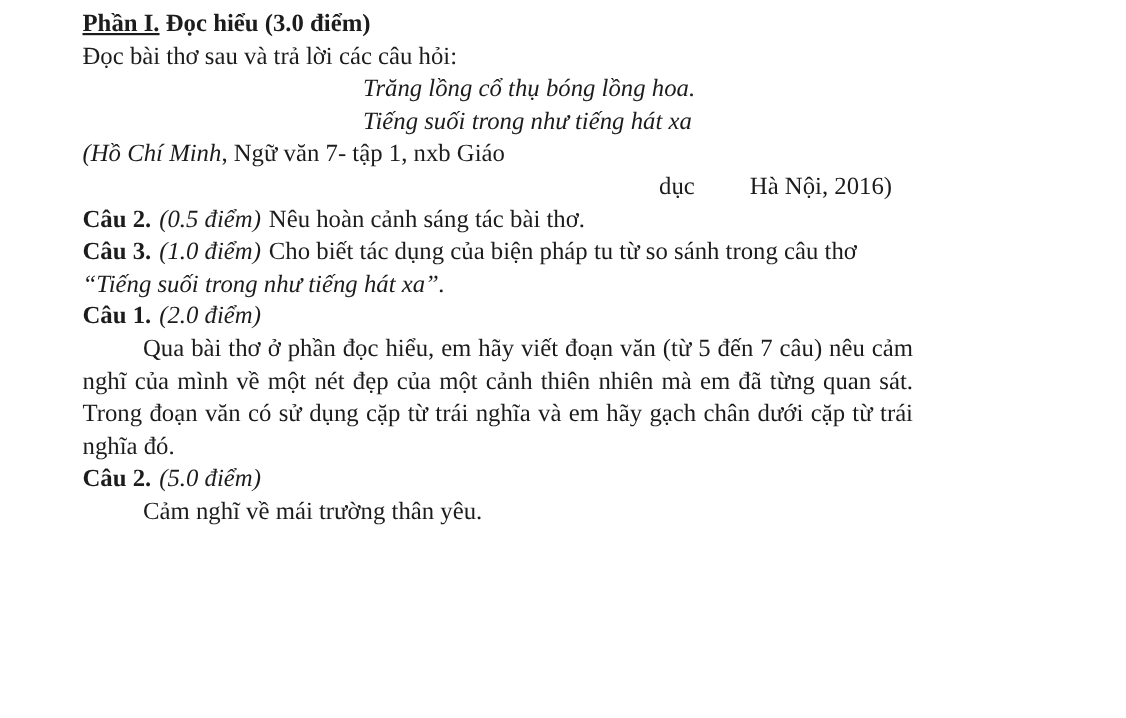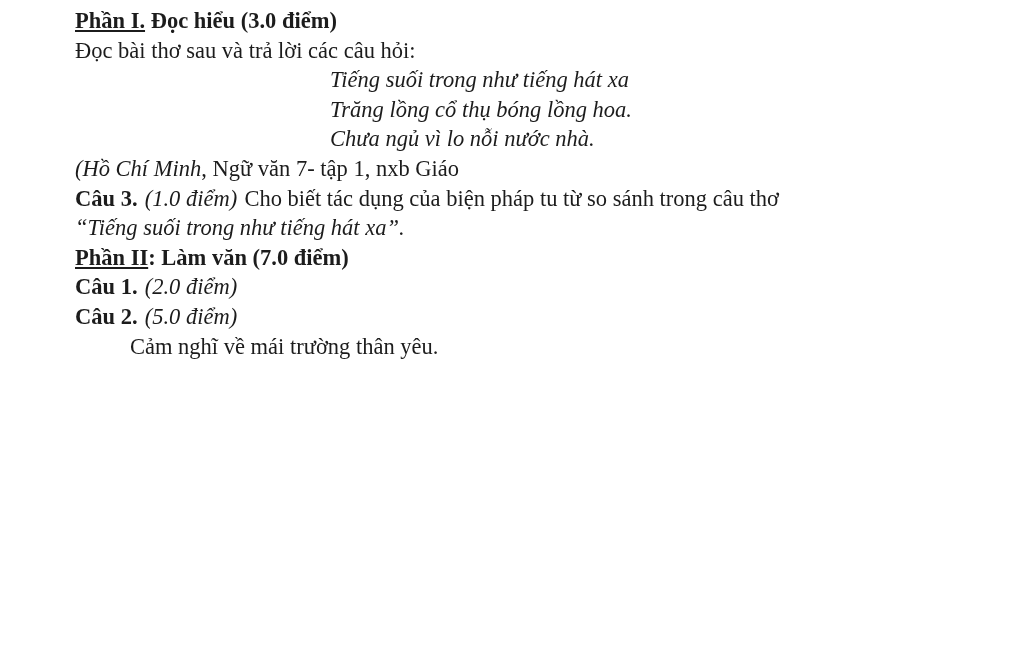--- a/index.html
+++ b/index.html
@@ -55,35 +55,36 @@
 </head>
 <body>
 
 <div class="page">
 
   <div class="line b"><span class="u">Phần I.</span><span> Đọc hiểu (3.0 điểm)</span></div>
 
   <div class="line">Đọc bài thơ sau và trả lời các câu hỏi:</div>
 
 
+  <div class="line poem-line">Trăng lồng cổ thụ bóng lồng hoa.</div>
   <div class="line poem-line">Tiếng suối trong như tiếng hát xa</div>
-  <div class="line poem-line">Trăng lồng cổ thụ bóng lồng hoa.</div>
-  <div class="line poem-line">Chưa ngủ vì lo nỗi nước nhà.</div>
 
   <div class="line attr-line1"><span class="i">(Hồ Chí Minh</span><span>, Ngữ văn 7- tập 1, nxb Giáo</span></div>
+  <div class="line attr-line2"><span>dục</span><span class="attr-gap"></span><span>Hà Nội, 2016)</span></div>
 
 
+  <div class="line"><span class="label">Câu 2.</span><span class="points">(0.5 điểm)</span><span>Nêu hoàn cảnh sáng tác bài thơ.</span></div>
 
   <div class="line"><span class="label">Câu 3.</span><span class="points">(1.0 điểm)</span><span>Cho biết tác dụng của biện pháp tu từ so sánh trong câu thơ</span></div>
 
   <div class="line quote-line">“Tiếng suối trong như tiếng hát xa”.</div>
 
 
-  <div class="line b"><span class="u">Phần II</span><span>: Làm văn (7.0 điểm)</span></div>
 
   <div class="line"><span class="label">Câu 1.</span><span class="points">(2.0 điểm)</span></div>
 
+  <div class="line para">Qua bài thơ ở phần đọc hiểu, em hãy viết đoạn văn (từ 5 đến 7 câu) nêu cảm nghĩ của mình về một nét đẹp của một cảnh thiên nhiên mà em đã từng quan sát. Trong đoạn văn có sử dụng cặp từ trái nghĩa và em hãy gạch chân dưới cặp từ trái nghĩa đó.</div>
 
   <div class="line"><span class="label">Câu 2.</span><span class="points">(5.0 điểm)</span></div>
 
   <div class="line indented">Cảm nghĩ về mái trường thân yêu.</div>
 
 </div>
 
 </body></html>

